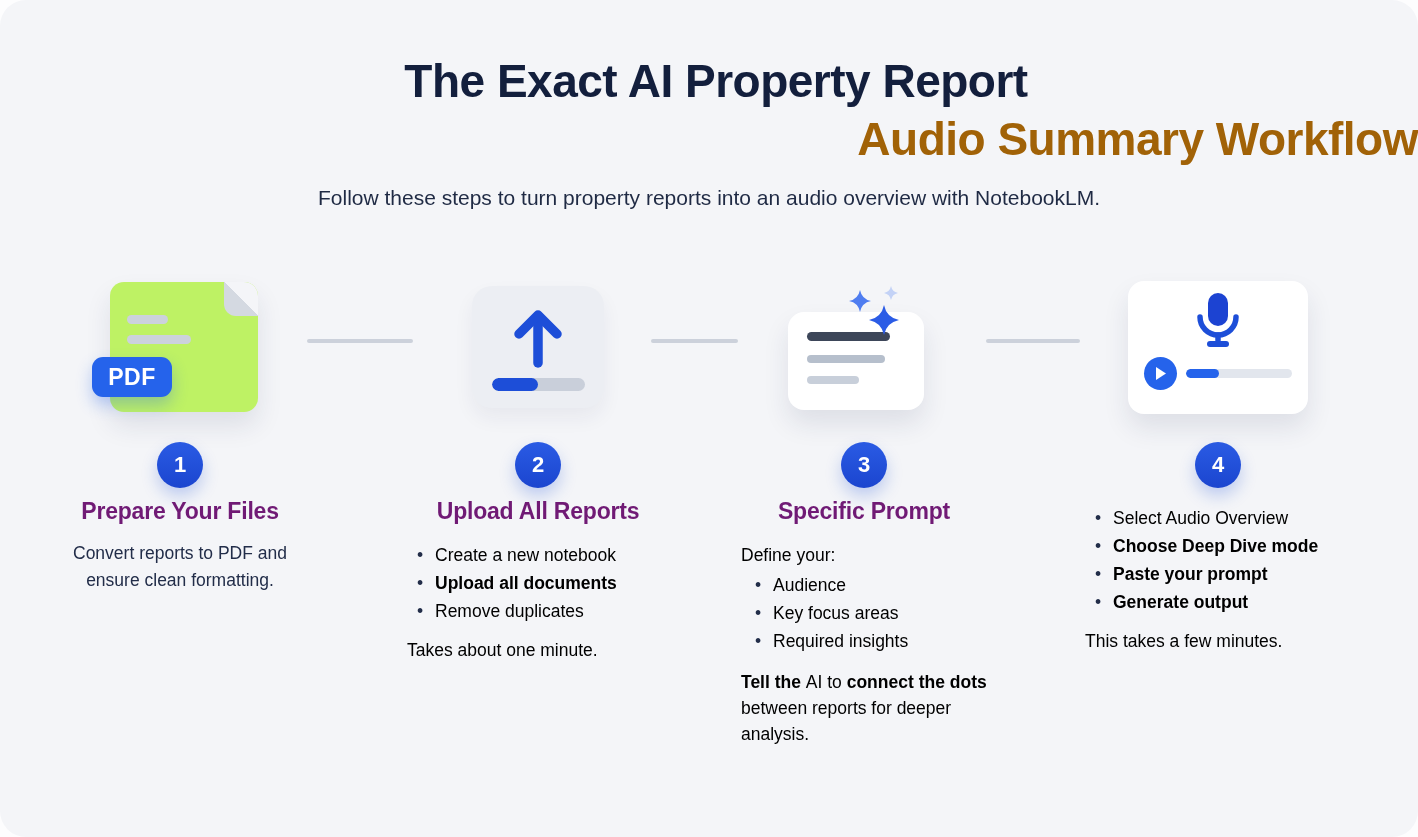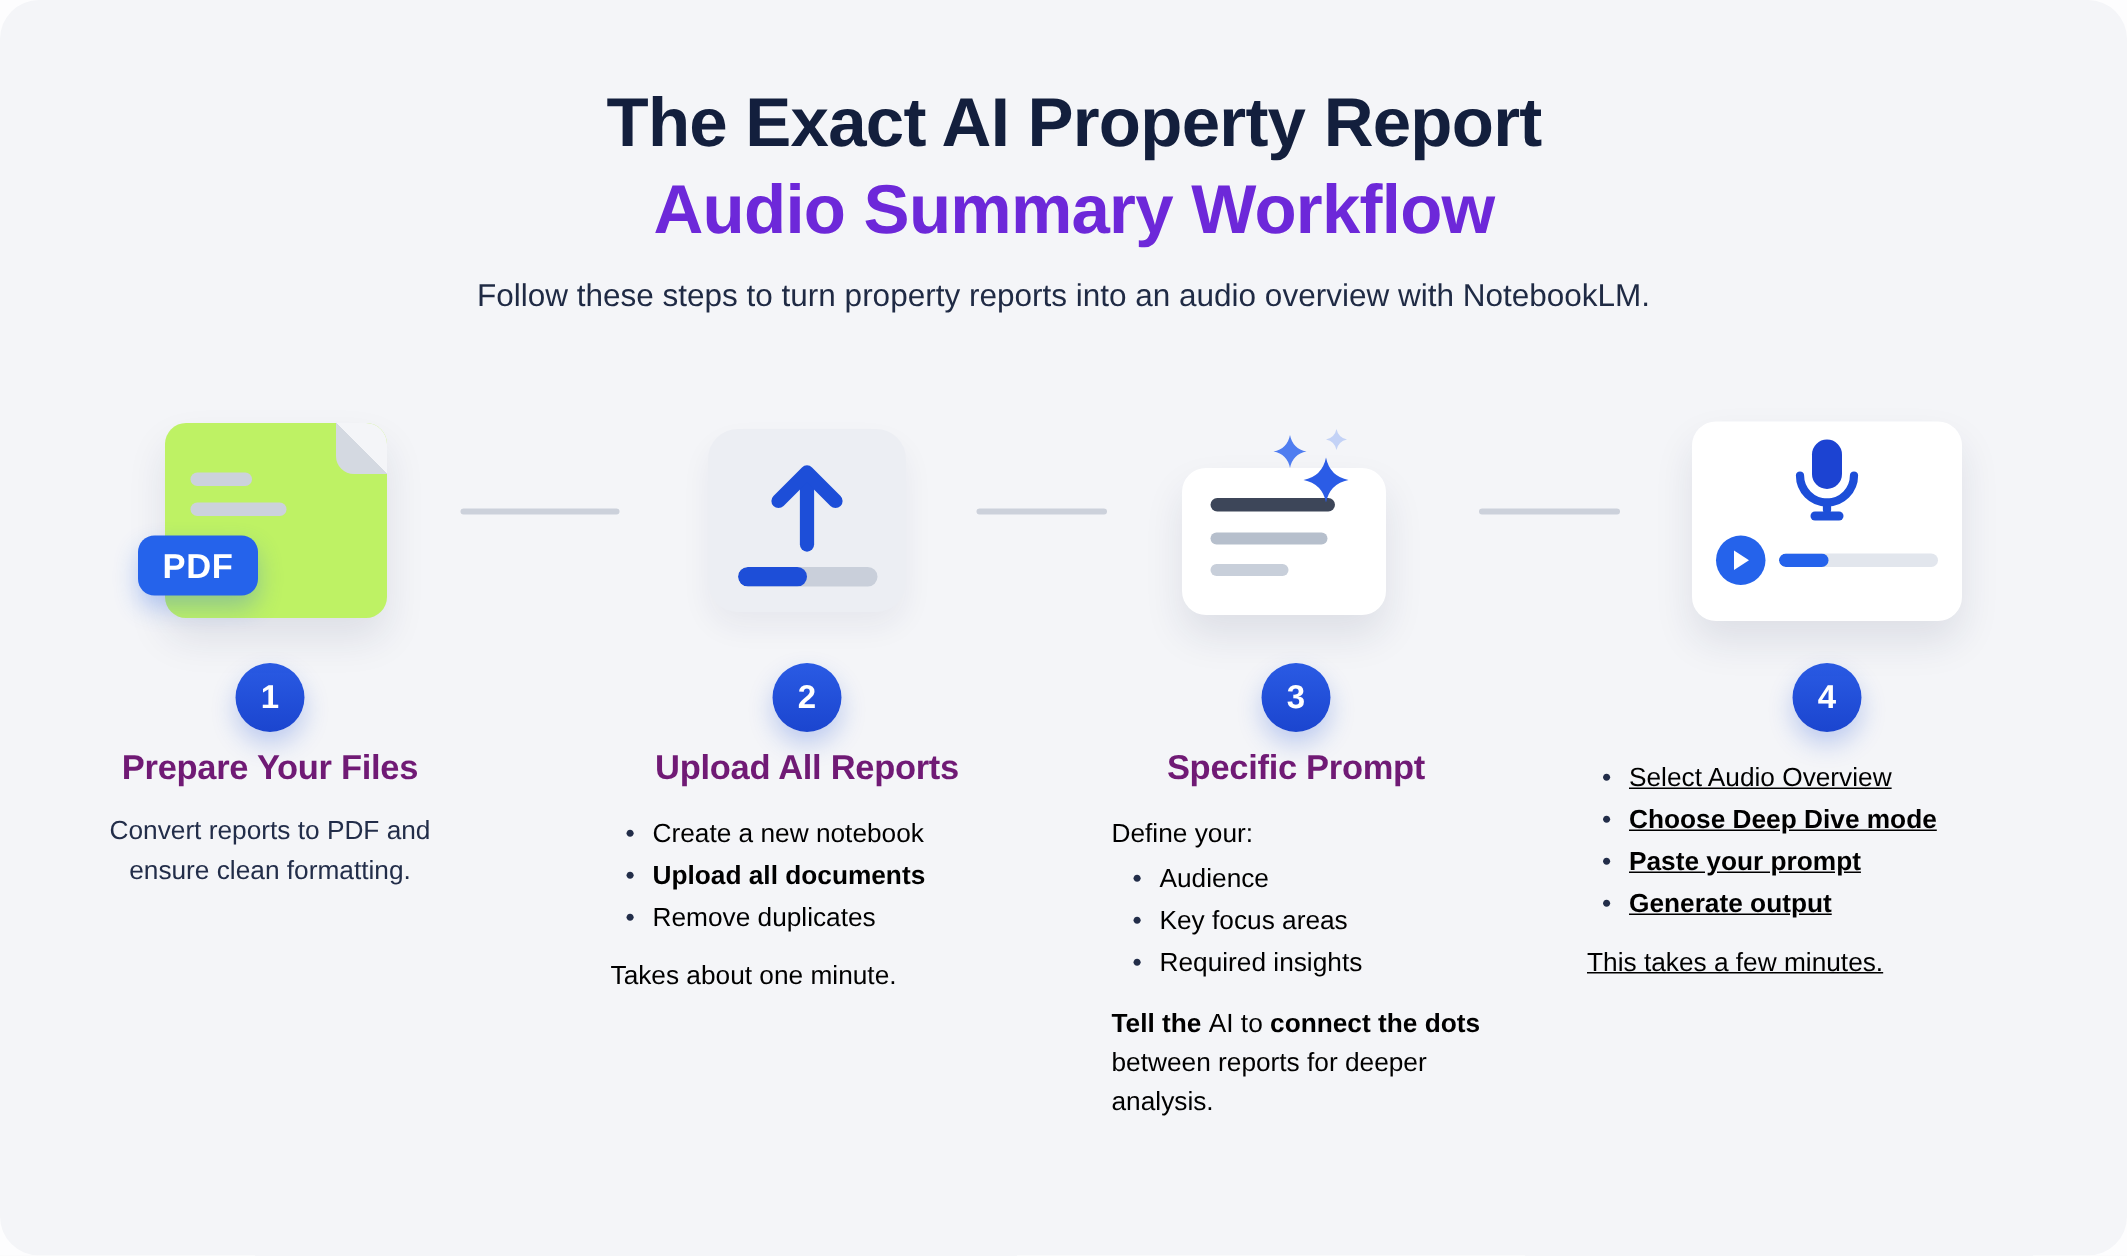--- a/index.html
+++ b/index.html
@@ -3,21 +3,21 @@
 <meta charset="utf-8">
 <style>
   html,body{margin:0;padding:0;background:#fdfdfe;}
   body{font-family:"Liberation Sans",sans-serif;-webkit-font-smoothing:antialiased;}
   .canvas{position:relative;width:1418px;height:837px;background:#f4f5f8;border-radius:26px;overflow:hidden;}
 
   
   .hdr{position:absolute;top:52px;left:0;width:100%;text-align:center;}
   .hdr h1{margin:0;font-size:46px;line-height:58px;font-weight:800;letter-spacing:-0.5px;color:#131f3d;padding-left:14px;}
   .hdr h1 .line{display:block;}
-  .hdr h1 .blue{color:#6d28d9;}
+  .hdr h1 .blue{color:#a16207;text-align:right;}
   .subtitle{margin:17px 0 16px;font-size:21px;line-height:26px;color:#1f2a44;}
 
   
   .step{position:absolute;top:277px;text-align:center;color:#222d49;}
   #step1{left:20px;width:320px;}
   #step2{left:378px;width:320px;}
   #step3{left:704px;width:320px;}
   #step4{left:1058px;width:320px;}
 
   .icon-wrap{height:140px;display:flex;align-items:center;justify-content:center;position:relative;}
@@ -27,21 +27,21 @@
     display:flex;align-items:center;justify-content:center;box-shadow:0 8px 16px rgba(29,78,216,.25);}
 
   .step-title{margin:8px 0 0;font-size:23px;line-height:31px;font-weight:700;letter-spacing:-0.2px;color:#701a75;}
   .step-title .tl{display:block;}
 
   .centered-body{margin:13px auto 0;width:262px;font-size:17.5px;line-height:27px;color:#222d49;}
 
   .content{margin-top:14px;text-align:left;font-size:17.5px;line-height:28px;color:#000000;}
   #step2 .content{margin-left:29px;width:272px;}
   #step3 .content{margin-left:37px;width:266px;}
-  #step4 .content{width:288px;margin-top:16px;text-decoration:underline;}
+  #step4 .content{margin-left:27px;width:288px;margin-top:16px;}
 
   .content ul{list-style:none;margin:0;padding:0 0 0 10px;}
   #step3 .content ul{padding-left:14px;margin-top:2px;}
   .content li{position:relative;padding-left:18px;line-height:28px;}
   .content li::before{content:"•";position:absolute;left:0;top:0;color:#222d49;}
   .intro{margin:0;line-height:28px;}
   .footer-note{margin:12px 0 0;line-height:26px;}
   .footer-mixed{margin:14px 0 0;line-height:26px;}
 
   

